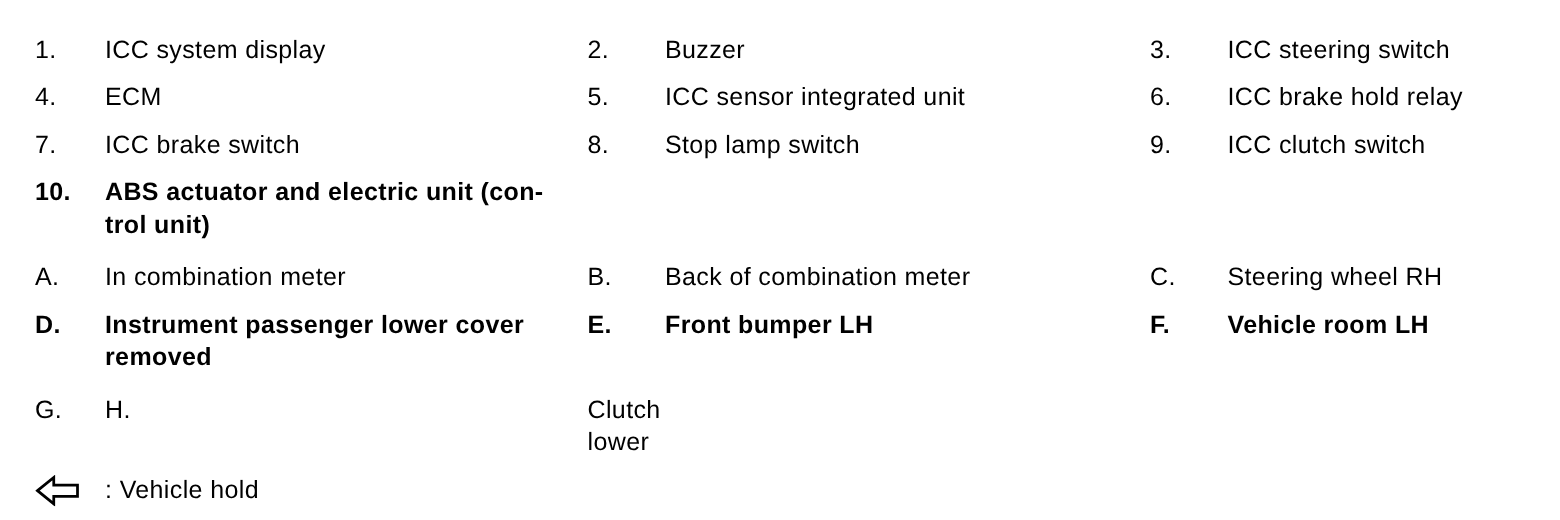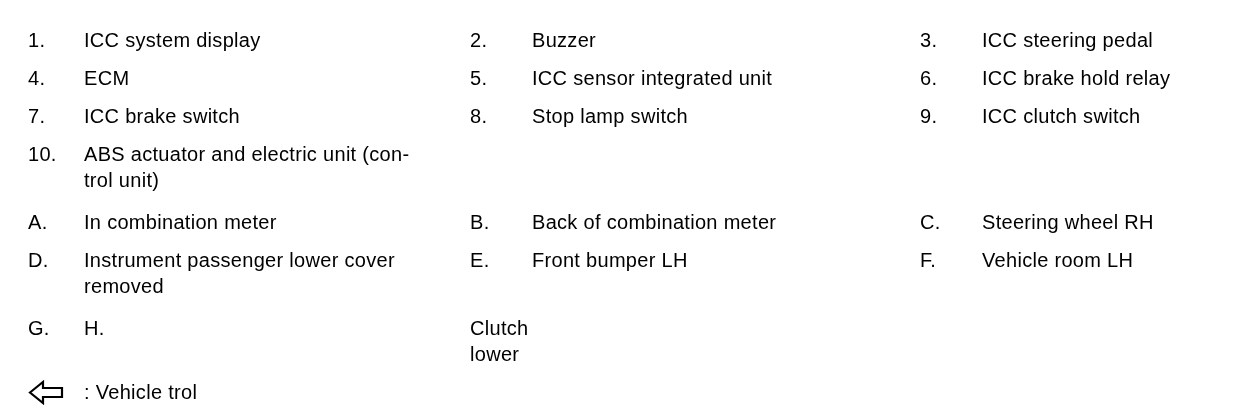--- a/index.html
+++ b/index.html
@@ -16,37 +16,37 @@
   }
   .row {
     display: grid;
     grid-template-columns: 56px 386px 62px 388px 62px 1fr;
     margin-bottom: 12px;
     font-size: 20px;
     line-height: 26px;
     letter-spacing: 0.3px;
     color: #000000;
   }
-  .row.gap-after { margin-bottom: 16px; }
+  .row.gap-after { margin-bottom: 16px; font-weight: bold; }
   .num { text-align: left; }
   .lbl { white-space: pre-line; }
   .arrow-cell svg { display: block; margin-top: 1px; }
 </style>
 </head>
 <body style="background: rgb(255, 255, 255); color: rgb(0, 0, 0);">
 
 <div class="legend">
 
   <div class="row">
     <span class="num">1.</span>
     <span class="lbl">ICC system display</span>
     <span class="num">2.</span>
     <span class="lbl">Buzzer</span>
     <span class="num">3.</span>
-    <span class="lbl">ICC steering pedal</span>
+    <span class="lbl">ICC steering switch</span>
   </div>
 
   <div class="row">
     <span class="num">4.</span>
     <span class="lbl">ECM</span>
     <span class="num">5.</span>
     <span class="lbl">ICC sensor integrated unit</span>
     <span class="num">6.</span>
     <span class="lbl">ICC brake hold relay</span>
   </div>
@@ -90,16 +90,16 @@
     <span class="num">H.</span>
     <span class="lbl">Clutch lower</span>
   </div>
 
   <div class="row">
     <span class="num arrow-cell">
       <svg width="38" height="25" viewBox="0 0 38 25" xmlns="http://www.w3.org/2000/svg">
         <polygon points="2,12.5 15,2 15,8 34,8 34,17 15,17 15,23" fill="#ffffff" stroke="#000000" stroke-width="2.2" stroke-linejoin="miter"></polygon>
       </svg>
     </span>
-    <span class="lbl">: Vehicle trol</span>
+    <span class="lbl">: Vehicle hold</span>
   </div>
 
 </div>
 
 </body></html>

